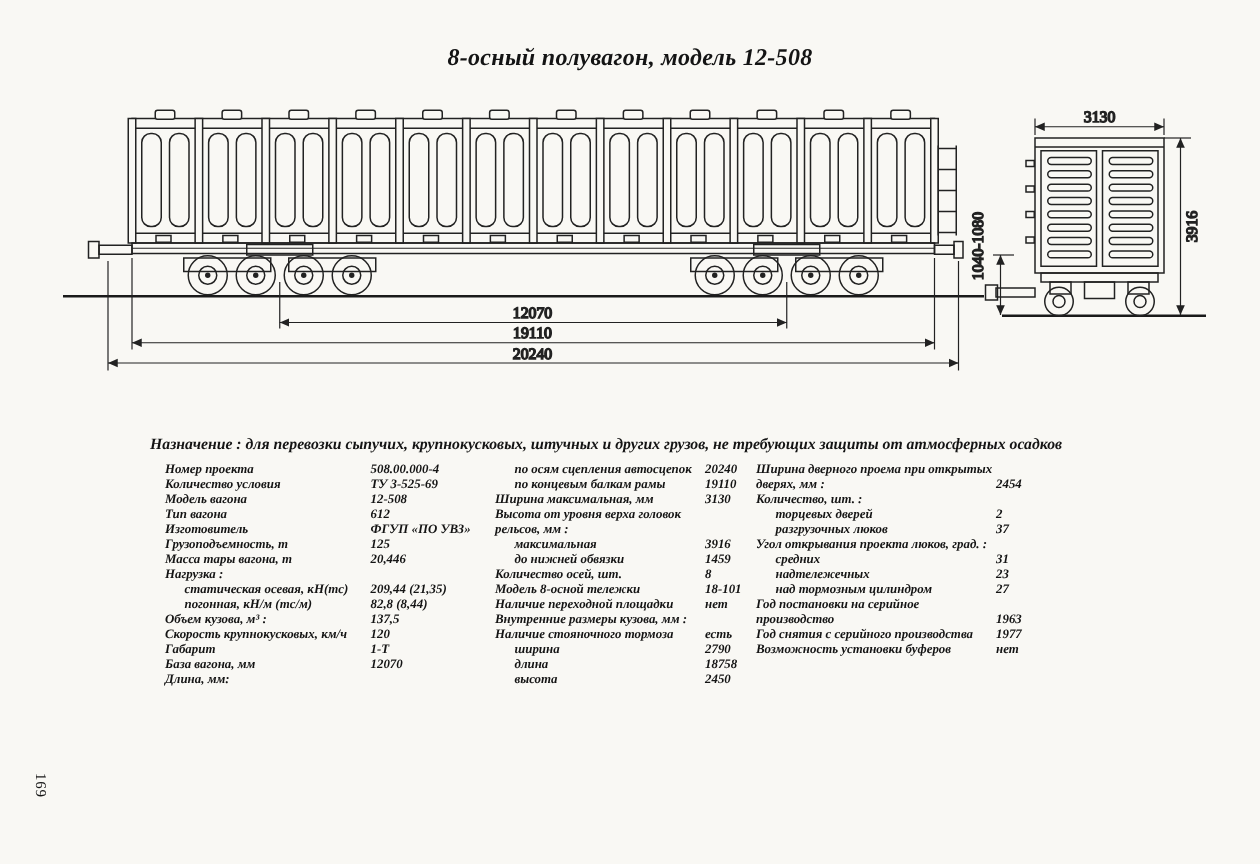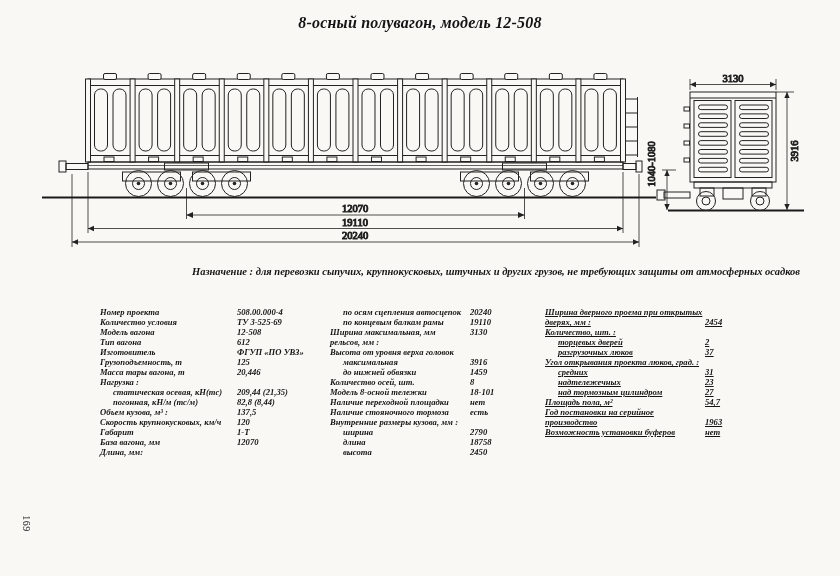--- a/index.html
+++ b/index.html
@@ -3,39 +3,39 @@
 <meta charset="utf-8">
 <style>
   html,body{margin:0;padding:0;}
   body{
     width:840px;height:576px;position:relative;overflow:hidden;
     background:#f9f8f4;
     font-family:"Liberation Serif", serif;
     color:#141414;
   }
   .page-title{
-    position:absolute;top:14px;left:0;width:840px;text-align:center;
+    position:absolute;top:30px;left:0;width:840px;text-align:center;
     font-size:16px;font-weight:bold;font-style:italic;letter-spacing:.2px;
   }
   .drawing{position:absolute;top:52px;left:0;}
   .drawing .rail{stroke:#1a1a1a;stroke-width:1.8;}
   .drawing .thin{stroke-width:.7;}
   .dim line{stroke:#222;stroke-width:.8;fill:none;}
   .dim text{font:10.5px "Liberation Serif", serif;fill:#141414;}
   .purpose{
-    position:absolute;top:266px;left:100px;width:700px;
-    font-size:10.5px;font-weight:bold;font-style:italic;white-space:nowrap;text-align:right;
+    position:absolute;top:291px;left:100px;width:700px;
+    font-size:10.5px;font-weight:bold;font-style:italic;white-space:nowrap;
   }
   .spec-col{position:absolute;top:307px;font-size:8.6px;font-weight:bold;font-style:italic;}
   .c1{left:100px;width:225px;}
   .c2{left:330px;width:195px;}
-  .c3{left:545px;width:230px;text-decoration:underline;}
+  .c3{left:504px;width:230px;}
   .spec-row{display:flex;align-items:baseline;line-height:10px;height:10px;}
   .spec-label{white-space:nowrap;box-sizing:border-box;flex:0 0 auto;}
-  .c1 .spec-label{width:137px;}
+  .c1 .spec-label{width:137px;margin-left:10px;}
   .c2 .spec-label{width:140px;}
   .c3 .spec-label{width:160px;}
   .spec-row.ind .spec-label{padding-left:13px;}
   .spec-value{white-space:nowrap;}
   .page-number{
     position:absolute;left:18px;top:518px;font-size:10px;
     transform:rotate(90deg);letter-spacing:.5px;
   }
 </style>
 </head>
@@ -330,26 +330,26 @@
       <span class="spec-label">по концевым балкам рамы</span>
       <span class="spec-value">19110</span>
     </div>
 
     <div class="spec-row">
       <span class="spec-label">Ширина максимальная, мм</span>
       <span class="spec-value">3130</span>
     </div>
 
     <div class="spec-row">
+      <span class="spec-label">Высота от уровня верха головок</span>
+      <span class="spec-value"></span>
+    </div>
+
+    <div class="spec-row">
       <span class="spec-label">рельсов, мм :</span>
-      <span class="spec-value"></span>
-    </div>
-
-    <div class="spec-row">
-      <span class="spec-label">Высота от уровня верха головок</span>
       <span class="spec-value"></span>
     </div>
 
     <div class="spec-row ind">
       <span class="spec-label">максимальная</span>
       <span class="spec-value">3916</span>
     </div>
 
     <div class="spec-row ind">
       <span class="spec-label">до нижней обвязки</span>
@@ -365,29 +365,29 @@
       <span class="spec-label">Модель 8-осной тележки</span>
       <span class="spec-value">18-101</span>
     </div>
 
     <div class="spec-row">
       <span class="spec-label">Наличие переходной площадки</span>
       <span class="spec-value">нет</span>
     </div>
 
     <div class="spec-row">
+      <span class="spec-label">Внутренние размеры кузова, мм :</span>
+      <span class="spec-value"></span>
+    </div>
+
+    <div class="spec-row">
       <span class="spec-label">Наличие стояночного тормоза</span>
       <span class="spec-value">есть</span>
     </div>
 
-    <div class="spec-row">
-      <span class="spec-label">Внутренние размеры кузова, мм :</span>
-      <span class="spec-value"></span>
-    </div>
-
     <div class="spec-row ind">
       <span class="spec-label">ширина</span>
       <span class="spec-value">2790</span>
     </div>
 
     <div class="spec-row ind">
       <span class="spec-label">длина</span>
       <span class="spec-value">18758</span>
     </div>
 
@@ -438,35 +438,35 @@
     <div class="spec-row ind">
       <span class="spec-label">надтележечных</span>
       <span class="spec-value">23</span>
     </div>
 
     <div class="spec-row ind">
       <span class="spec-label">над тормозным цилиндром</span>
       <span class="spec-value">27</span>
     </div>
 
-    <div class="spec-row">
-      <span class="spec-label">Площадь пола, м²</span>
-      <span class="spec-value">54,7</span>
-    </div>
 
     <div class="spec-row">
       <span class="spec-label">Год постановки на серийное</span>
       <span class="spec-value"></span>
     </div>
 
     <div class="spec-row">
       <span class="spec-label">производство</span>
       <span class="spec-value">1963</span>
     </div>
 
+    <div class="spec-row">
+      <span class="spec-label">Год снятия с серийного производства</span>
+      <span class="spec-value">1977</span>
+    </div>
 
     <div class="spec-row">
       <span class="spec-label">Возможность установки буферов</span>
       <span class="spec-value">нет</span>
     </div>
   </div>
 
 <div class="page-number">169</div>
 
 </body></html>

